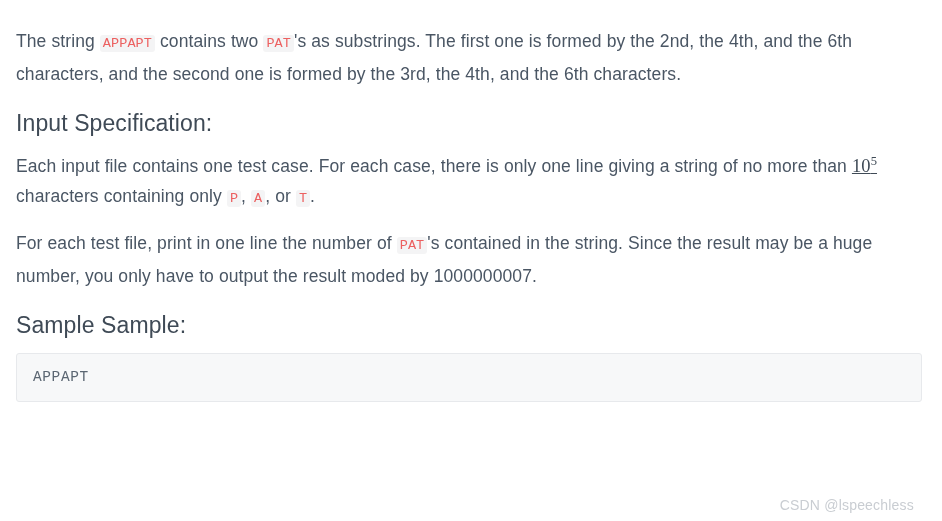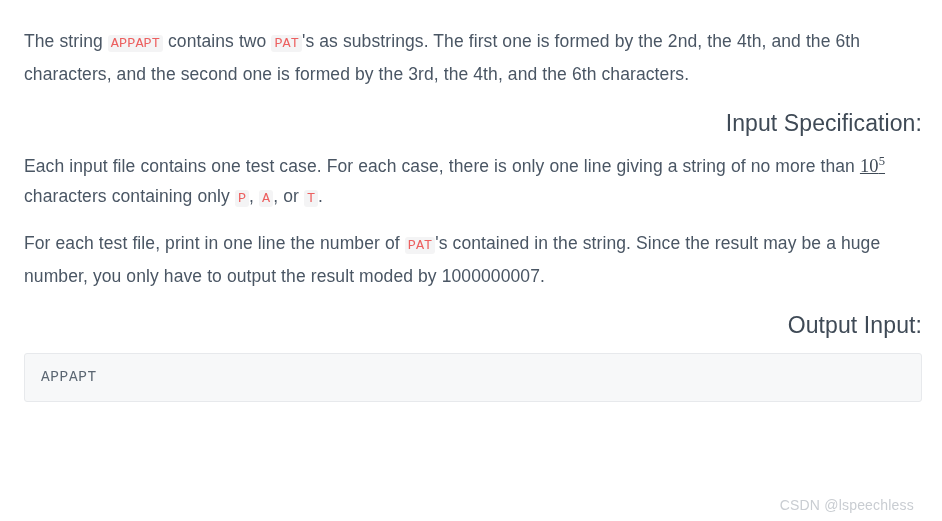--- a/index.html
+++ b/index.html
@@ -13,38 +13,37 @@
     overflow: hidden;
     font-family: "Liberation Sans", sans-serif;
     color: #4a5664;
     -webkit-font-smoothing: antialiased;
   }
   .page {
     position: relative;
     width: 942px;
     height: 521px;
     box-sizing: border-box;
-    padding: 26px 20px 0 24px;
+    padding: 26px 20px 0 16px;
     background: #ffffff;
   }
   p.para {
     margin: 0 0 14px 0;
     font-size: 17.5px;
     line-height: 30px;
     color: #4a5664;
     letter-spacing: 0.1px;
   }
   h2.section-heading {
     margin: 18px 0 12px 0;
     font-size: 23px;
     line-height: 32px;
     font-weight: 400;
     color: #3f4a56;
     letter-spacing: 0.1px;
-    text-align: right;
   }
   code.inline-code {
     font-family: "Liberation Mono", "DejaVu Sans Mono", monospace;
     font-size: 13.5px;
     color: #ec6060;
     background: #f4f4f5;
     border-radius: 3px;
     padding: 1px 3px;
     white-space: pre;
   }
@@ -92,19 +91,19 @@
   <p class="para"><span>The string </span><code class="inline-code">APPAPT</code><span> contains two </span><code class="inline-code">PAT</code><span>'s as substrings. The first one is formed by the 2nd, the 4th, and the 6th characters, and the second one is formed by the 3rd, the 4th, and the 6th characters.</span></p>
 
 
   <h2 class="section-heading">Input Specification:</h2>
 
   <p class="para"><span>Each input file contains one test case. For each case, there is only one line giving a string of no more than </span><span class="mathexp"><span>10</span><sup>5</sup></span><span> characters containing only </span><code class="inline-code">P</code><span>, </span><code class="inline-code">A</code><span>, or </span><code class="inline-code">T</code><span>.</span></p>
 
 
   <p class="para"><span>For each test file, print in one line the number of </span><code class="inline-code">PAT</code><span>'s contained in the string. Since the result may be a huge number, you only have to output the result moded by 1000000007.</span></p>
 
-  <h2 class="section-heading">Output Input:</h2>
+  <h2 class="section-heading">Sample Sample:</h2>
 
   <pre class="code-block">APPAPT</pre>
 
   <div class="watermark">CSDN @lspeechless</div>
 
 </div>
 
 </body></html>

